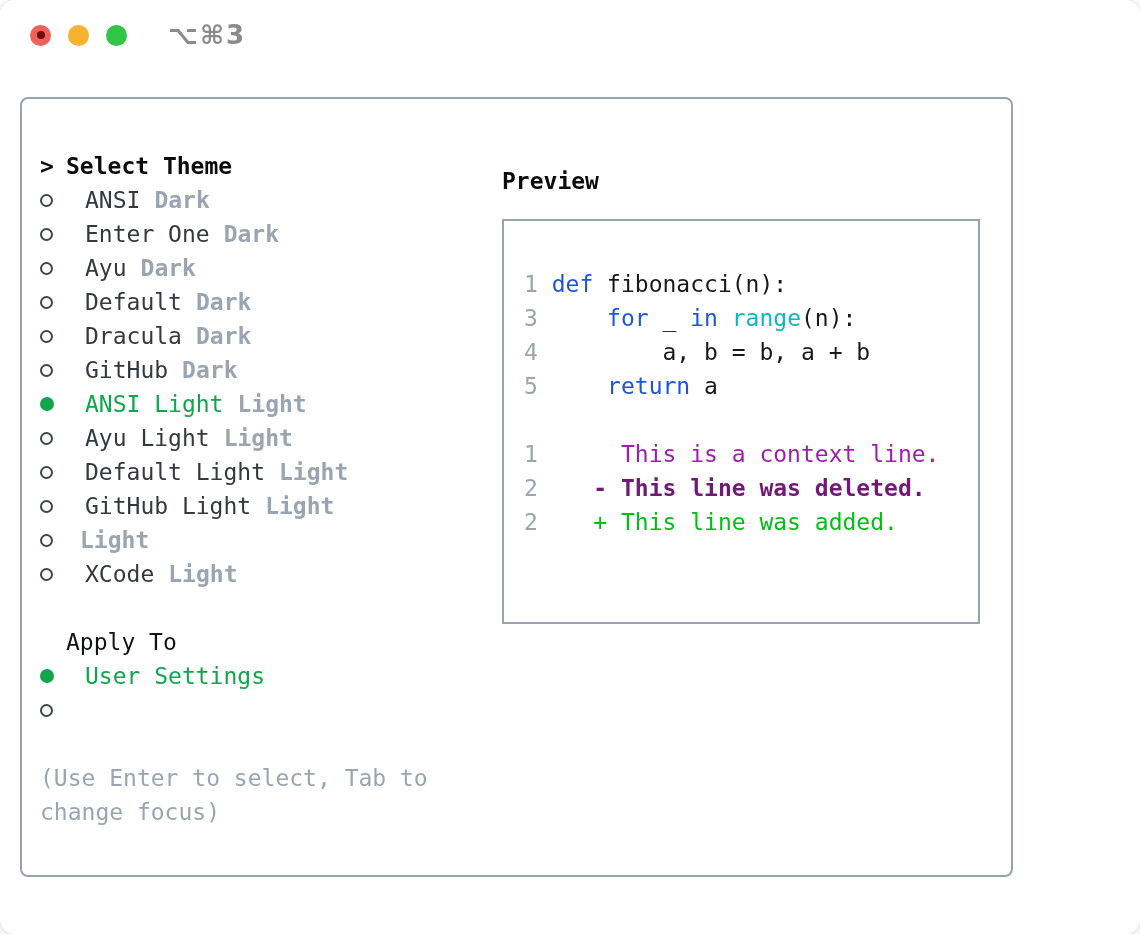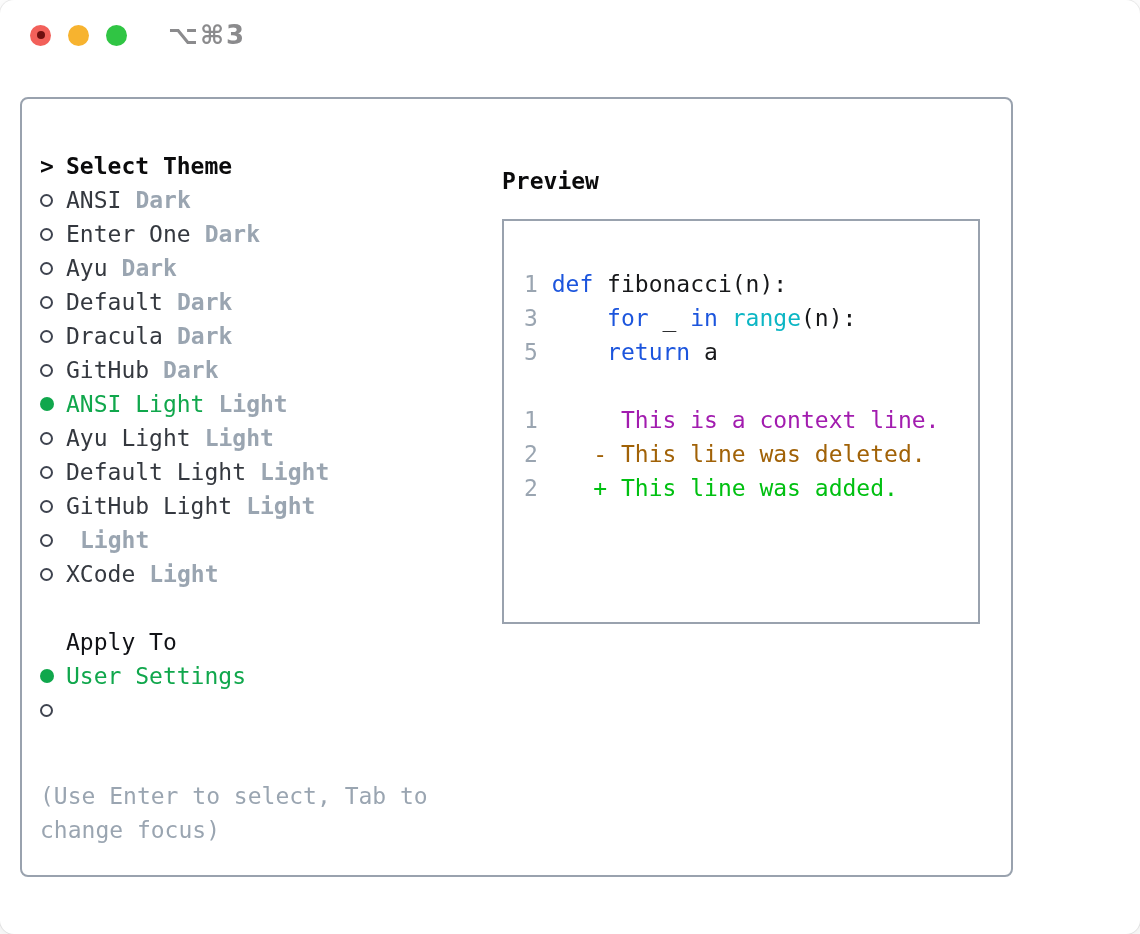--- a/index.html
+++ b/index.html
@@ -21,39 +21,39 @@
   .panel{position:absolute;left:20px;top:97px;width:993px;height:780px;box-sizing:border-box;
          border:2px solid #99a2ae;border-radius:8px;padding:50px 0 0 18px;
          display:flex;gap:46px;font-size:23px;line-height:34px;}
   .left-col{width:416px;flex:none;}
   .row{height:34px;display:flex;align-items:center;white-space:pre;}
   .bullet{width:26px;flex:none;display:flex;align-items:center;}
   .prompt{font-weight:bold;color:#0b0b0c;}
   .radio{width:13px;height:13px;border-radius:50%;border:2px solid #3f4450;box-sizing:border-box;}
   .radio.on{border:none;width:14px;height:14px;background:#10a74c;}
   .hdr{font-weight:bold;color:#0b0b0c;}
-  .name{color:#34383f;}
+  .name{color:#34383f;margin-left:19px;}
   .variant{color:#9aa5b1;margin-left:14px;font-weight:bold;}
   .sel .name{color:#10a74c;}
   .subhdr{color:#111216;}
-  .hint{color:#9aa5b1;margin-top:52px;white-space:normal;}
+  .hint{color:#9aa5b1;margin-top:34px;white-space:normal;}
   .spacer{height:34px;}
   
   .right-col{flex:1;margin-top:15px;}
   .preview-box{margin-top:21px;width:478px;height:405px;box-sizing:border-box;
                border:2px solid #99a2ae;padding:46px 0 16px 20px;}
   .pline{height:34px;white-space:pre;}
   .ln{color:#9aa5b1;}
   .ln::after{content:" ";}
   .tok-plain{color:#17181a;}
   .tok-kw{color:#1c55dd;}
   .tok-builtin{color:#0cb6c4;}
   .tok-num{color:#00b80d;}
   .tok-ctx{color:#a21caf;}
-  .tok-del{color:#a16207;}
+  .tok-del{color:#701a75;font-weight:bold;}
   .tok-add{color:#00c011;}
 </style>
 </head>
 <body>
 
 <div class="window">
 
   <div class="titlebar">
     <div class="lights">
       <span class="light red">
@@ -101,20 +101,21 @@
       <div class="hint">(Use Enter to select, Tab to change focus)</div>
     </div>
 
     <div class="right-col">
       <div class="row hdr">
         <span>Preview</span>
       </div>
       <div class="preview-box" id="preview-box">
           <div class="pline"><span class="ln">1</span><span class="tok-kw">def</span><span class="tok-plain"> fibonacci(n):</span></div>
           <div class="pline"><span class="ln">3</span><span class="tok-plain">    </span><span class="tok-kw">for</span><span class="tok-plain"> _ </span><span class="tok-kw">in</span><span class="tok-plain"> </span><span class="tok-builtin">range</span><span class="tok-plain">(n):</span></div>
+          <div class="pline"><span class="ln">4</span><span class="tok-plain">        a, b = b, a + b</span></div>
           <div class="pline"><span class="ln">5</span><span class="tok-plain">    </span><span class="tok-kw">return</span><span class="tok-plain"> a</span></div>
           <div class="pline"></div>
           <div class="pline"><span class="ln">1</span><span class="tok-ctx">     This is a context line.</span></div>
           <div class="pline"><span class="ln">2</span><span class="tok-del">   - This line was deleted.</span></div>
           <div class="pline"><span class="ln">2</span><span class="tok-add">   + This line was added.</span></div>
         </div>
     </div>
 
   </div>
 </div>

